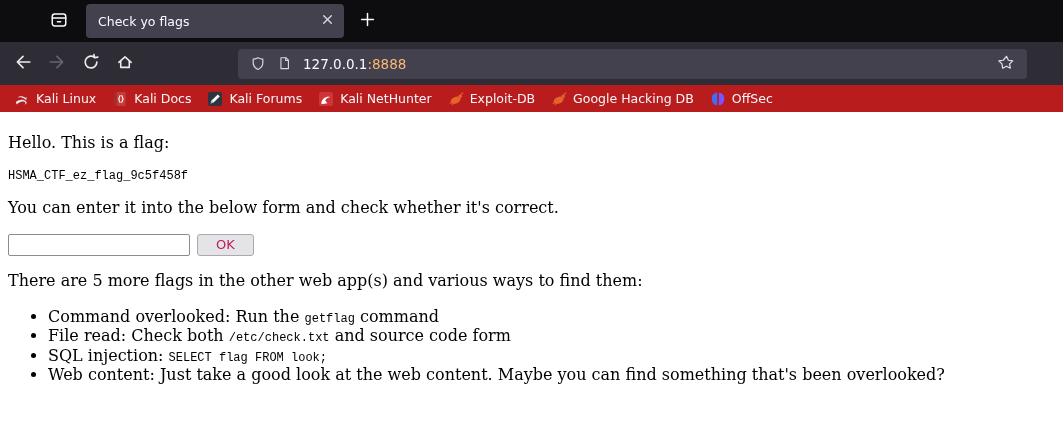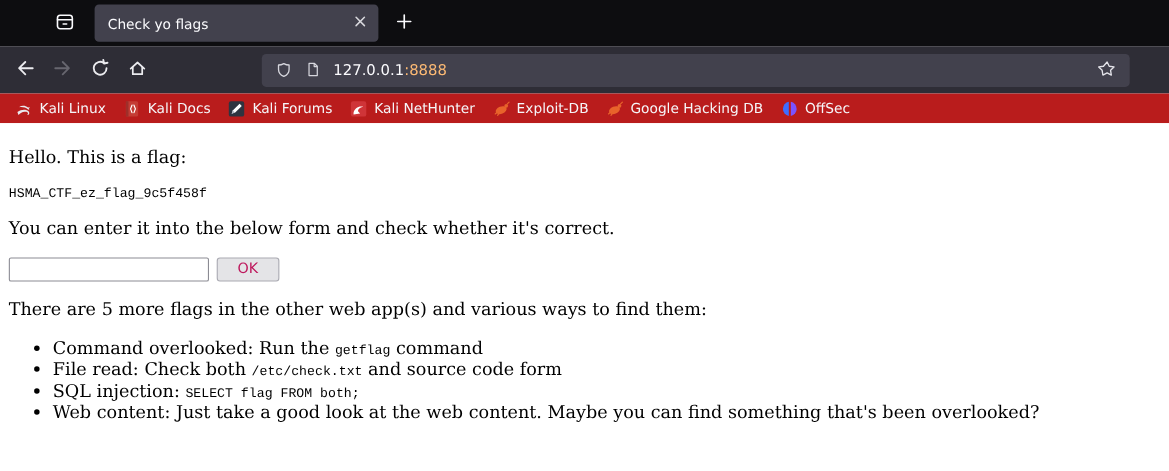--- a/index.html
+++ b/index.html
@@ -259,18 +259,18 @@
     <p class="mono flag-line">HSMA_CTF_ez_flag_9c5f458f</p>
     <p>You can enter it into the below form and check whether it's correct.</p>
     <div class="flag-form">
       <input class="flag-input" type="text" value="" style="">
       <button class="ok-btn">OK</button>
     </div>
     <p>There are 5 more flags in the other web app(s) and various ways to find them:</p>
     <ul>
       <li><span>Command overlooked: Run the </span><code>getflag</code><span> command</span></li>
       <li><span>File read: Check both </span><code>/etc/check.txt</code><span> and source code form</span></li>
-      <li><span>SQL injection: </span><code>SELECT flag FROM both;</code><span></span></li>
+      <li><span>SQL injection: </span><code>SELECT flag FROM look;</code><span></span></li>
       <li><span>Web content: Just take a good look at the web content. Maybe you can find something that's been overlooked?</span><code></code><span></span></li>
     </ul>
   </div>
 
 </div>
 
 </body></html>

